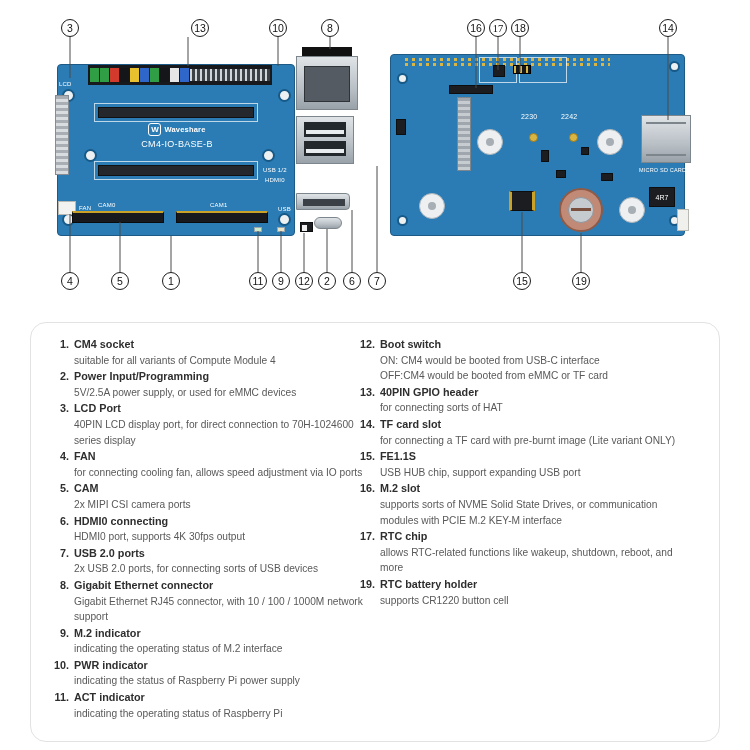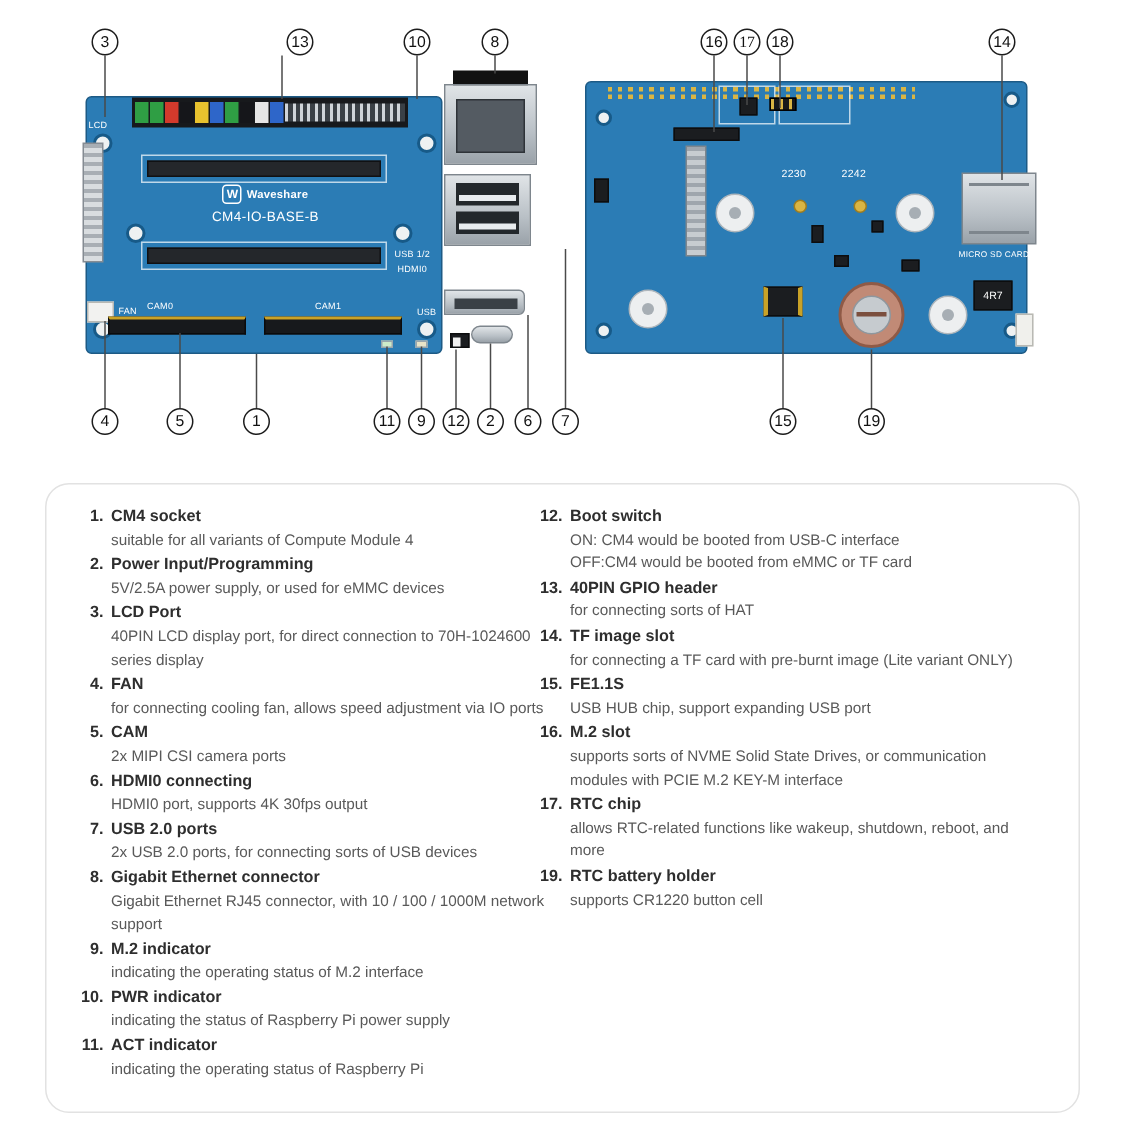--- a/index.html
+++ b/index.html
@@ -319,21 +319,21 @@
         <div class="legend-item">
           <div class="lg-head">
             <span class="lg-num">13.</span>
             <span class="lg-title">40PIN GPIO header</span>
           </div>
           <div class="lg-desc">for connecting sorts of HAT</div>
         </div>
         <div class="legend-item">
           <div class="lg-head">
             <span class="lg-num">14.</span>
-            <span class="lg-title">TF image slot</span>
+            <span class="lg-title">TF card slot</span>
           </div>
           <div class="lg-desc">for connecting a TF card with pre-burnt image (Lite variant ONLY)</div>
         </div>
         <div class="legend-item">
           <div class="lg-head">
             <span class="lg-num">15.</span>
             <span class="lg-title">FE1.1S</span>
           </div>
           <div class="lg-desc">USB HUB chip, support expanding USB port</div>
         </div>

